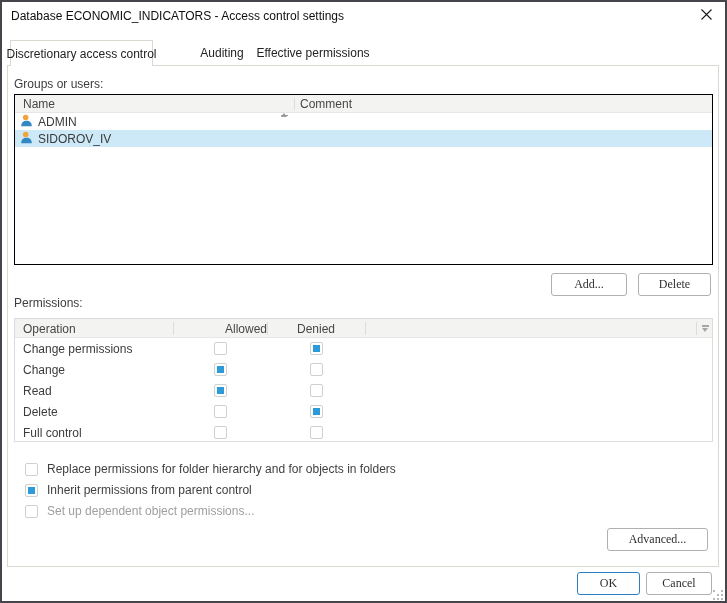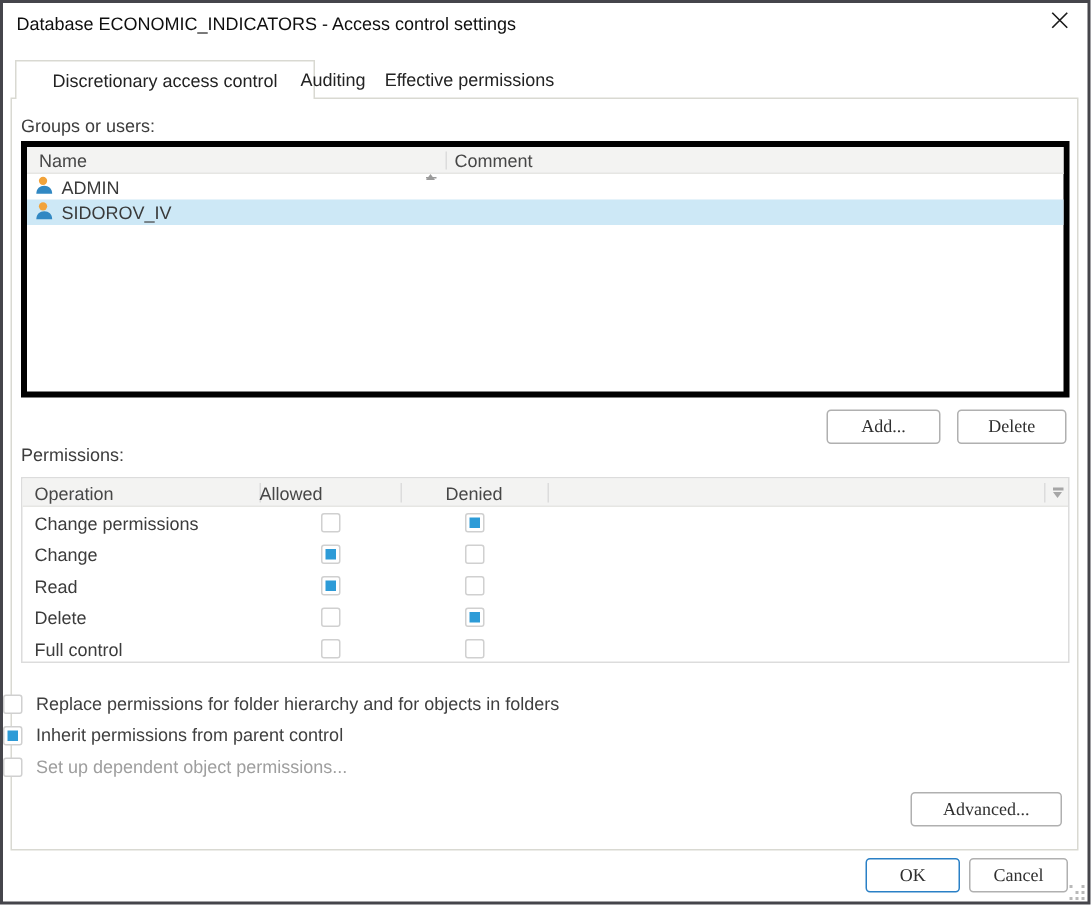--- a/index.html
+++ b/index.html
@@ -20,36 +20,36 @@
   .close-btn {
     position:absolute; left:693px; top:4px; width:26px; height:24px;
     display:flex; align-items:center; justify-content:center;
   }
   
   .tab {
     position:absolute; top:40px; height:26px; z-index:2;
     display:flex; align-items:center; justify-content:center;
     font-size:12px; color:#232323; white-space:nowrap;
   }
-  .t0 { left:10px;  width:200px; }
+  .t0 { left:10px;  width:143px; }
   .t1 { left:180px; width:84px;  }
   .t2 { left:248px; width:130px; }
   .tab.active { background:#fff; border:1px solid #d9d9d2; border-bottom:none; }
   .pane {
     position:absolute; left:7px; top:65px; width:712px; height:502px;
     border:1px solid #d9d9d2; background:#fff;
   }
   .section-label { position:absolute; font-size:12px; color:#3d3d3d; white-space:nowrap;text-align:center; }
   .lbl-groups { left:14px; top:77px; }
   .lbl-perms  { left:14px; top:296px; }
 
   
   .user-list {
     position:absolute; left:14px; top:94px; width:699px; height:171px;
-    border:4px solid #000000; background:#fff;
+    border:1px solid #000000; background:#fff;
   }
   .list-header {
     position:relative; height:18px; background:#f3f3f2;
     border-bottom:1px solid #e6e6e3; font-size:12px; color:#474747;
   }
   .list-header .name-col { position:absolute; left:8px; top:2px; }
   .sort-icon { position:absolute; left:266px; top:4px; width:7px; }
   .sort-icon .tri { width:0; height:0; border-left:3.5px solid transparent;
     border-right:3.5px solid transparent; border-bottom:4px solid #9b9b9b; }
   .sort-icon .bar { width:7px; height:1.5px; background:#9b9b9b; margin-top:1.5px; }
@@ -79,21 +79,21 @@
   
   .perm-table {
     position:absolute; left:14px; top:318px; width:699px; height:124px;
     border:1px solid #dcdcdc; background:#fff;
   }
   .perm-header {
     position:relative; height:19px; background:#f3f3f2;
     border-bottom:1px solid #e6e6e3; font-size:12px; color:#474747;
   }
   .perm-header .op-col { position:absolute; left:8px; top:3px; }
-  .perm-header .allowed-col { position:absolute; left:158px; width:94px; top:3px; text-align:left; }
+  .perm-header .allowed-col { position:absolute; left:158px; width:94px; top:3px; text-align:right; }
   .perm-header .denied-col  { position:absolute; left:252px; width:98px; top:3px; text-align:center; }
   .perm-sep { position:absolute; top:3px; width:1px; height:13px; background:#dcdcdc; }
   .ps1{left:158px;} .ps2{left:252px;} .ps3{left:350px;} .ps4{left:681px;}
   .filter-icon { position:absolute; left:687px; top:6px; width:7px; }
   .filter-icon .bar { width:7px; height:1.5px; background:#a6a6a6; margin-bottom:1.5px; }
   .filter-icon .tri { width:0; height:0; border-left:3.5px solid transparent;
     border-right:3.5px solid transparent; border-top:4px solid #a6a6a6; }
   .prow { position:relative; height:21px; font-size:12px; color:#3c3c3c; }
   .prow .op { position:absolute; left:8px; top:4px; white-space:nowrap; }
   .prow .cb { position:absolute; top:4px; }
@@ -105,21 +105,21 @@
     width:13px; height:13px; background:#fff;
     border:1px solid #d0d0d0; border-radius:2px; position:relative; flex:0 0 auto;
   }
   .cb.checked::after {
     content:''; position:absolute; left:2px; top:2px; width:7px; height:7px;
     background:#2d9bd7;
   }
 
   
   .opt {
-    position:absolute; left:2px; height:18px;
+    position:absolute; left:25px; height:18px;
     display:flex; align-items:center; gap:9px;
     font-size:12px; color:#3f3f3f; white-space:nowrap;
   }
   .opt.disabled { color:#9e9e9e; }
 
   
   .grip { position:absolute; left:713px; top:590px; width:11px; height:11px; }
   .grip::before {
     content:''; position:absolute; width:2px; height:2px; background:#b9b9b9;
     box-shadow: 8px 0 0 0 #b9b9b9, 4px 4px 0 0 #b9b9b9, 8px 4px 0 0 #b9b9b9,

